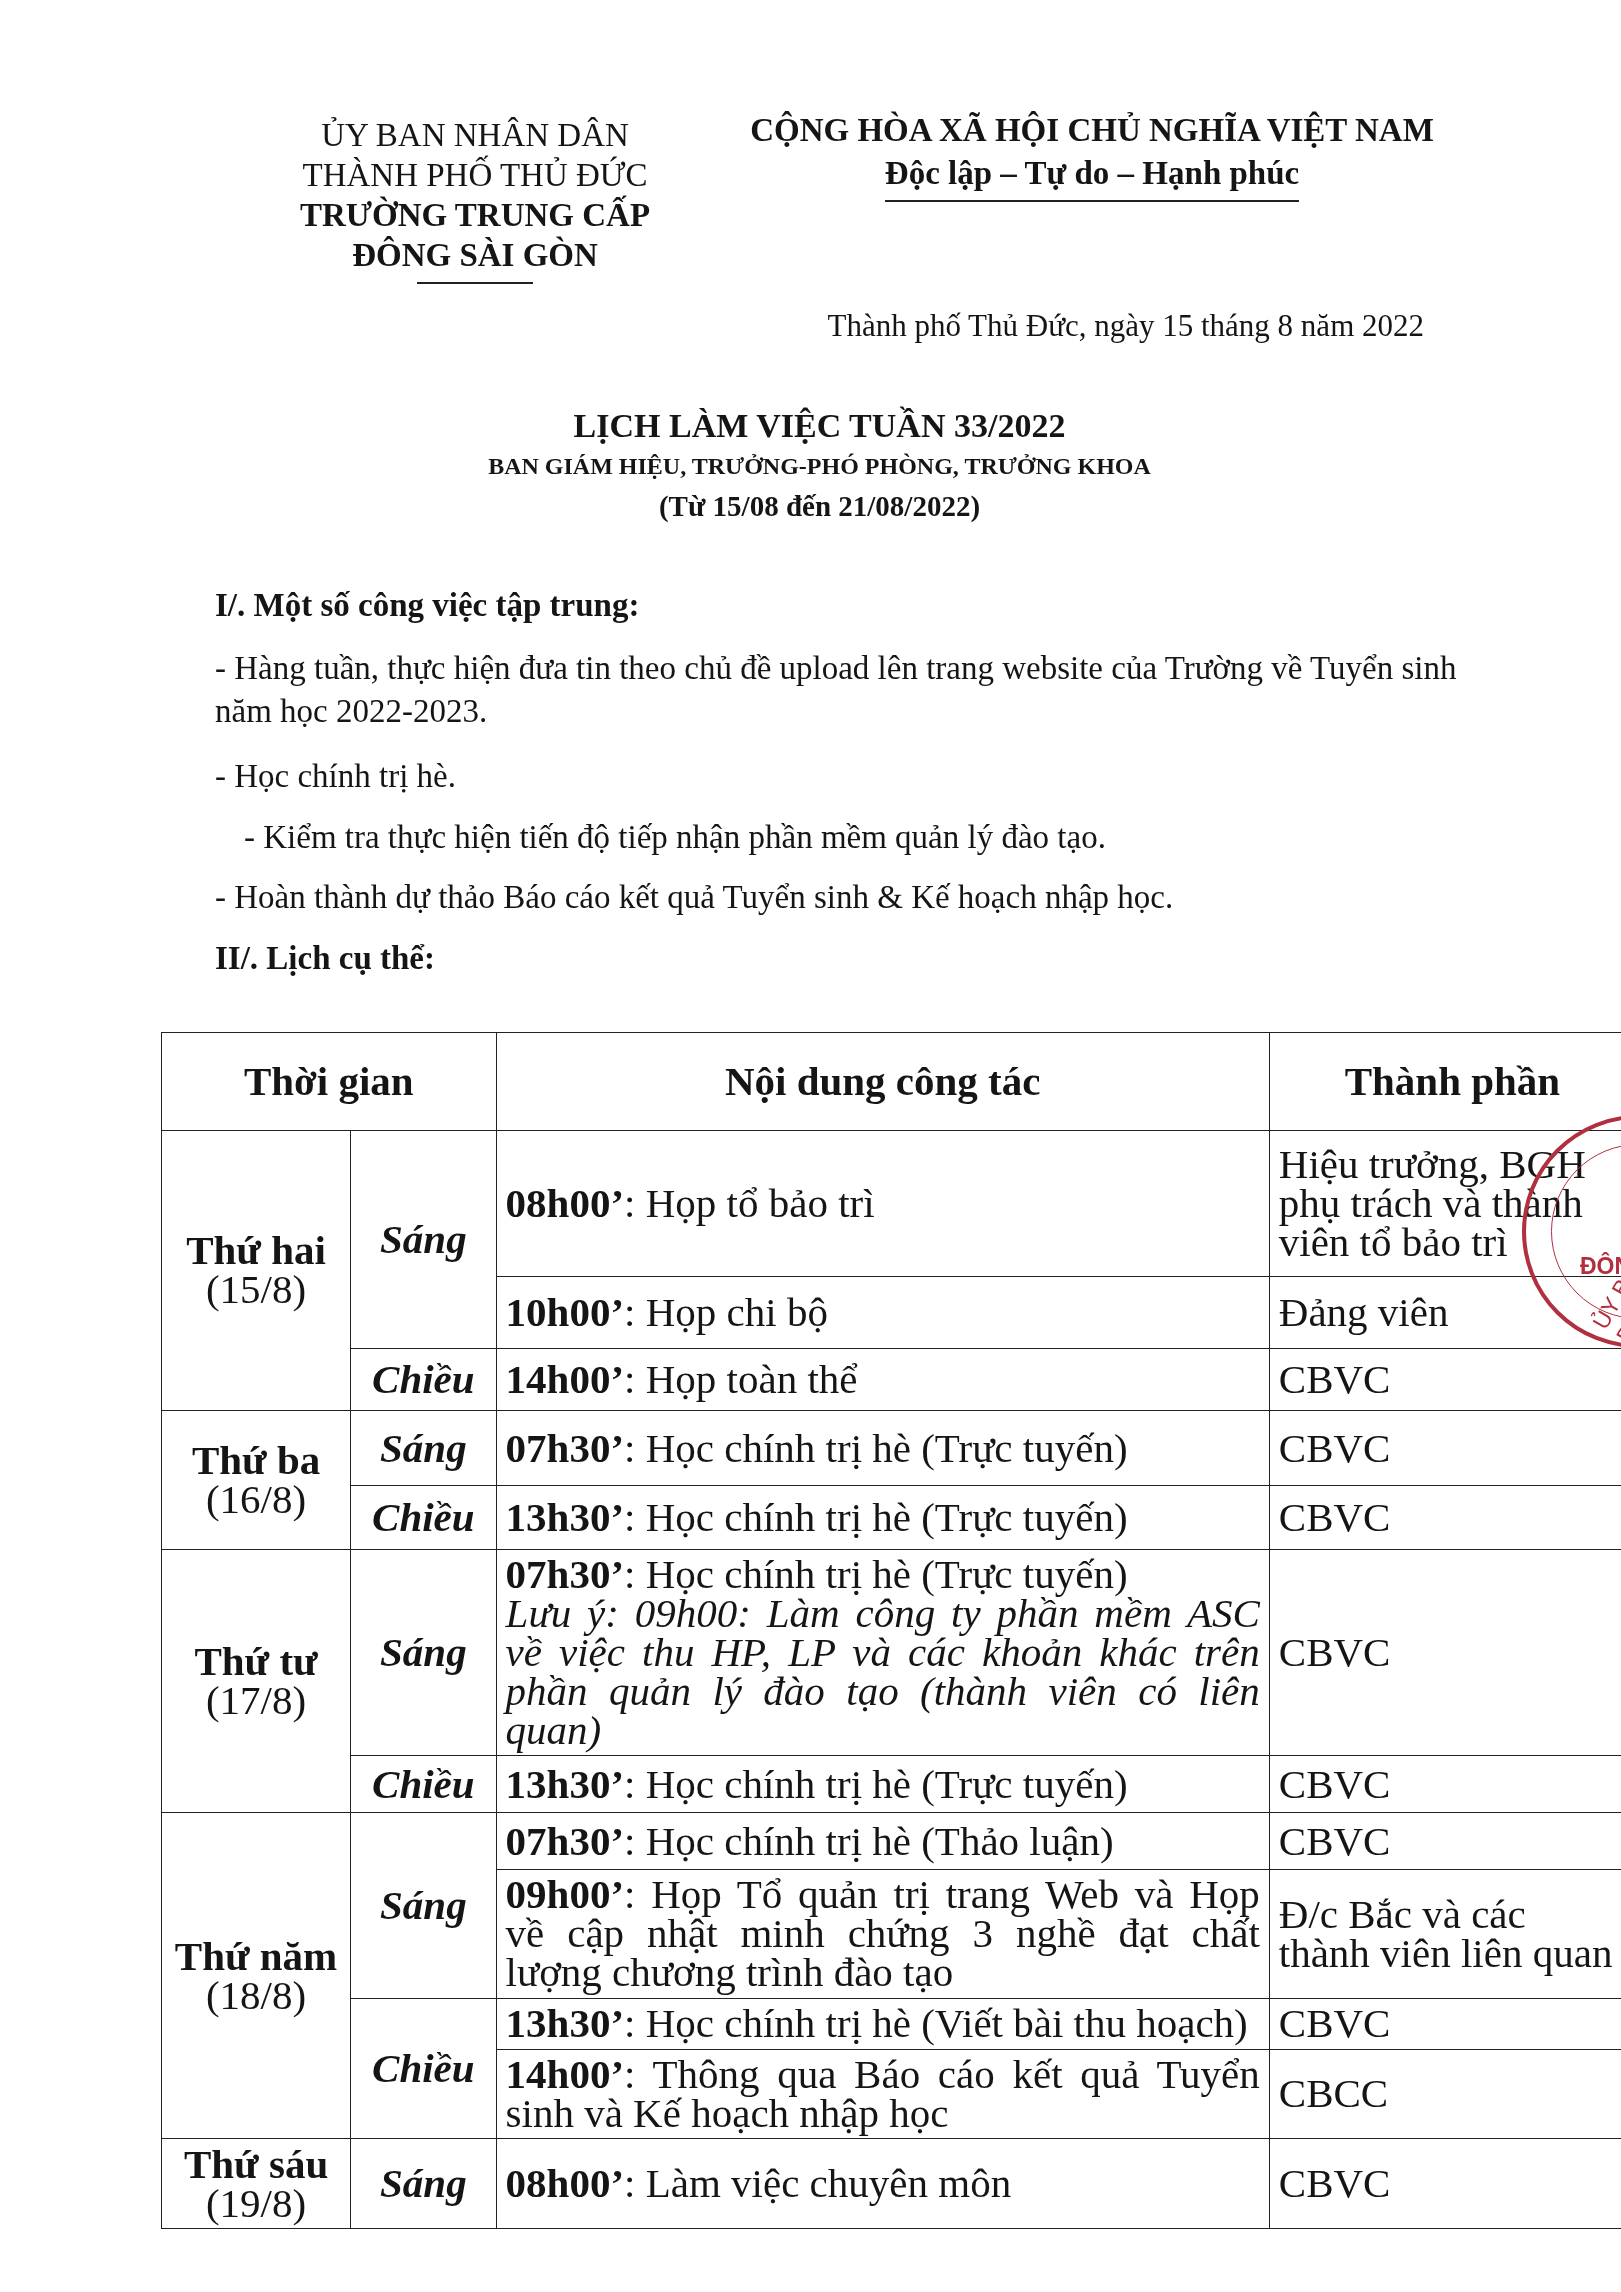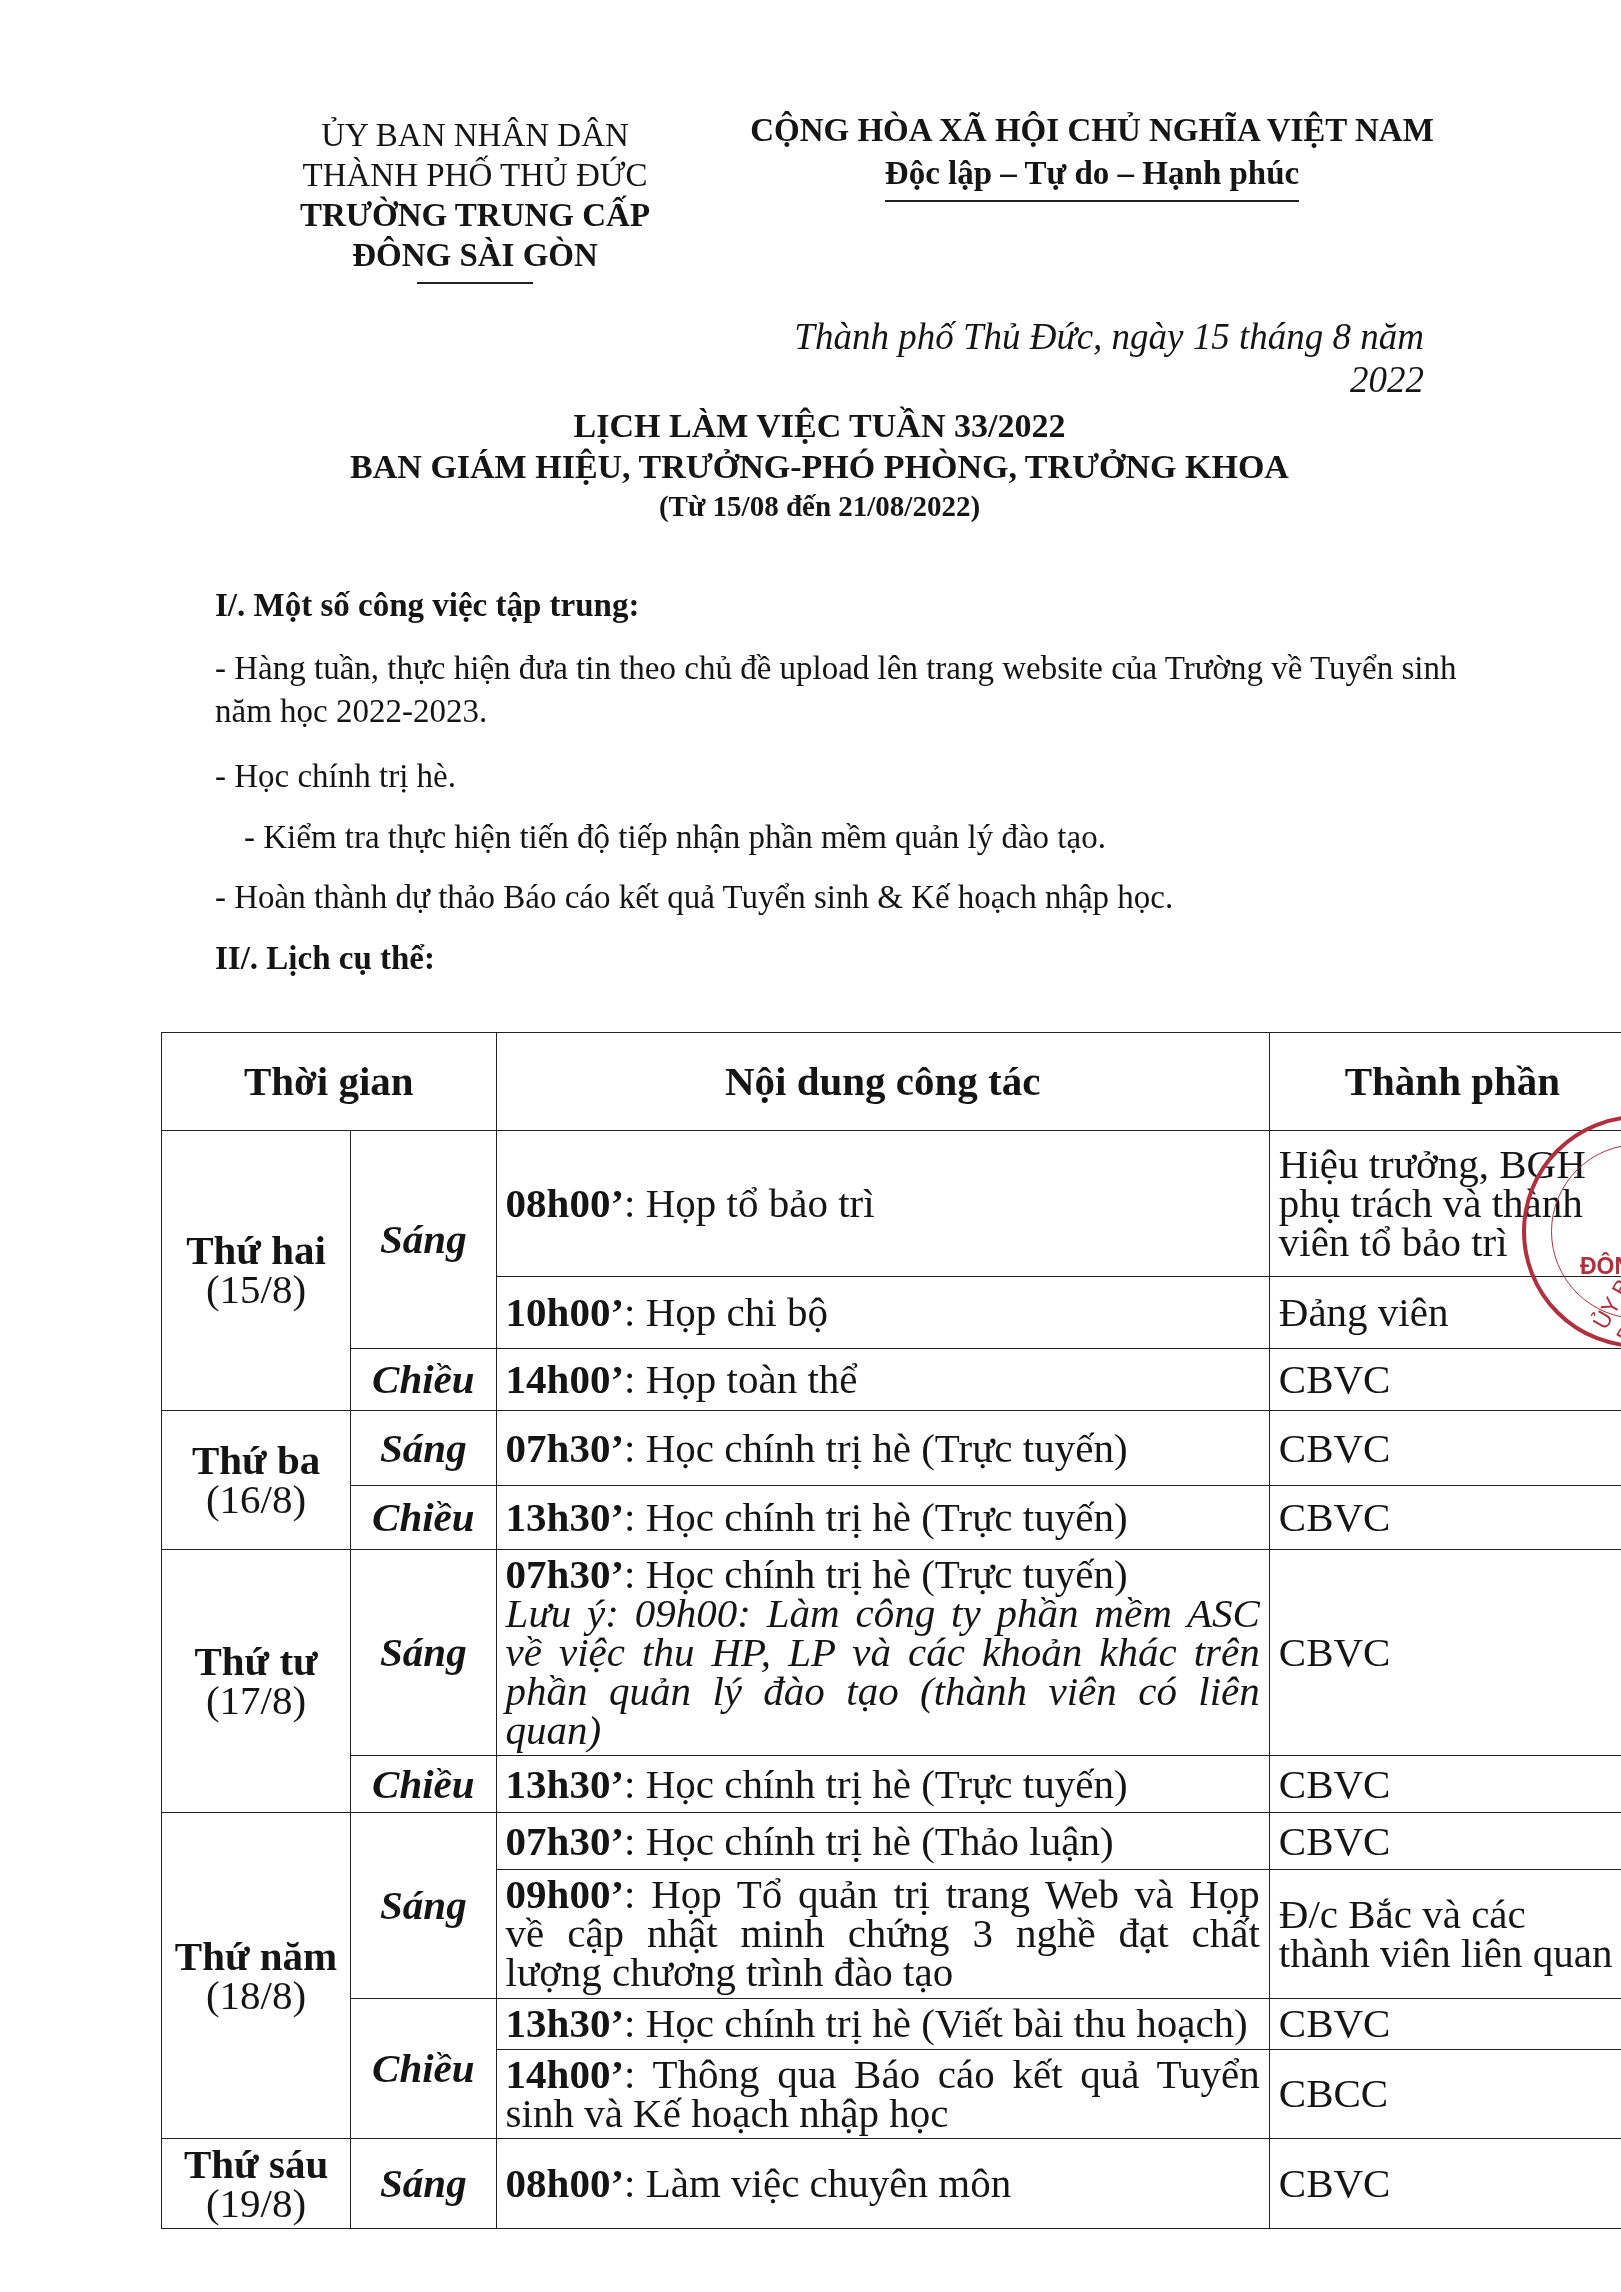--- a/index.html
+++ b/index.html
@@ -7,24 +7,24 @@
     width: 1621px; height: 2293px; position: relative; overflow: hidden;
     font-family: "Liberation Serif", "DejaVu Serif", serif; color: #151515;
   }
   .abs { position: absolute; }
   .center { text-align: center; }
   .hdr-left { left: 260px; top: 115px; width: 430px; font-size: 33px; line-height: 40px; }
   .hdr-left .b { font-weight: bold; }
   .hdr-left .rule { width: 116px; height: 1.8px; background: #222; margin: 7.2px auto 0; }
   .hdr-right { left: 734px; top: 109px; width: 716px; font-size: 33px; line-height: 43px; font-weight: bold; }
   .hdr-right .motto { display: inline-block; border-bottom: 2.7px solid #222; padding-bottom: 5.4px; }
-  .dateline { left: 770px; top: 315px; width: 654px; text-align: right; font-style: italic; font-size: 37px; }
+  .dateline { left: 770px; top: 308px; width: 654px; text-align: right; font-size: 31px; }
   .title-block { left: 179px; top: 405px; width: 1281px; font-weight: bold; }
   .title-block .t1 { font-size: 34px; line-height: 41px; }
-  .title-block .t2 { font-size: 34px; line-height: 41px; }
+  .title-block .t2 { font-size: 24px; line-height: 41px; }
   .title-block .t3 { font-size: 29px; line-height: 38px; }
   .sec { left: 215px; font-size: 33px; font-weight: bold; }
   .para { left: 215px; width: 1290px; font-size: 33px; line-height: 43px; }
   table.sched {
     position: absolute; left: 161px; top: 1032px; width: 1584px;
     border-collapse: collapse; font-size: 41px; line-height: 39px;
   }
   table.sched td, table.sched th { border: 1.8px solid #222; padding: 5.4px 9px; vertical-align: middle; }
   table.sched th { font-weight: bold; height: 86px; }
   table.sched td.day { text-align: center; width: 139px; }

